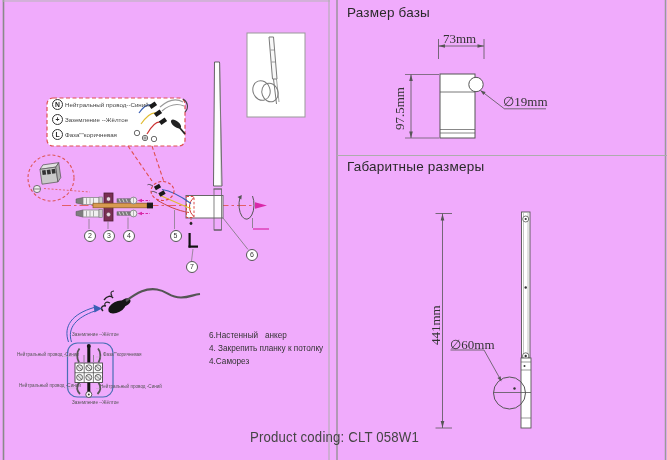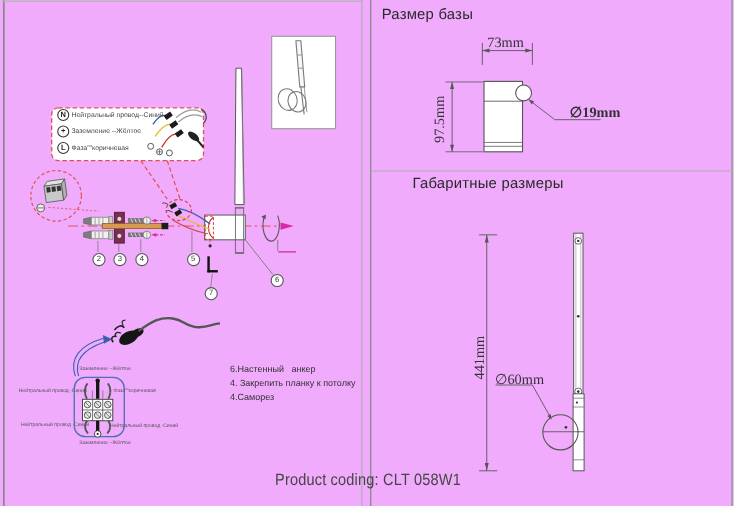--- a/index.html
+++ b/index.html
@@ -276,24 +276,24 @@
     <circle cx="509.5" cy="393" r="16" stroke="#555" stroke-width="1" fill="none"></circle>
     <line x1="493.5" y1="392.5" x2="531" y2="392.5" stroke="#555" stroke-width="0.8"></line>
     <circle cx="514.5" cy="388.5" r="1.2" fill="#333"></circle>
     <line x1="450.5" y1="350" x2="484" y2="350" stroke="#555" stroke-width="0.8"></line>
     <line x1="484" y1="350" x2="500.5" y2="379.5" stroke="#555" stroke-width="0.8"></line>
     <polygon points="501.5,381.5 500.6,376.3 497.5,378.1" fill="#555"></polygon>
   </g>
 </svg>
 
 <div class="abs title" style="left:347px;top:5px;">Размер базы</div>
-<div class="abs title" style="left:347px;top:158.5px;margin-left:28px;">Габаритные размеры</div>
+<div class="abs title" style="left:347px;top:158.5px;">Габаритные размеры</div>
 
 <div class="abs dim" style="left:443px;top:31px;">73mm</div>
-<div class="abs dim" style="left:518px;top:94px;font-weight:bold;">∅19mm</div>
+<div class="abs dim" style="left:503px;top:94px;">∅19mm</div>
 <div class="abs dim dim-rot" style="left:391.5px;top:130px;">97.5mm</div>
 <div class="abs dim dim-rot" style="left:428px;top:345px;">441mm</div>
 <div class="abs dim" style="left:450px;top:336.5px;">∅60mm</div>
 
 <div class="legend-row" style="left:52px;top:99.5px;">
   <span class="lsym">N</span>
   <span class="llab">Нейтральный провод--Синий</span>
 </div>
 <div class="legend-row" style="left:52px;top:114.5px;">
   <span class="lsym">+</span>

